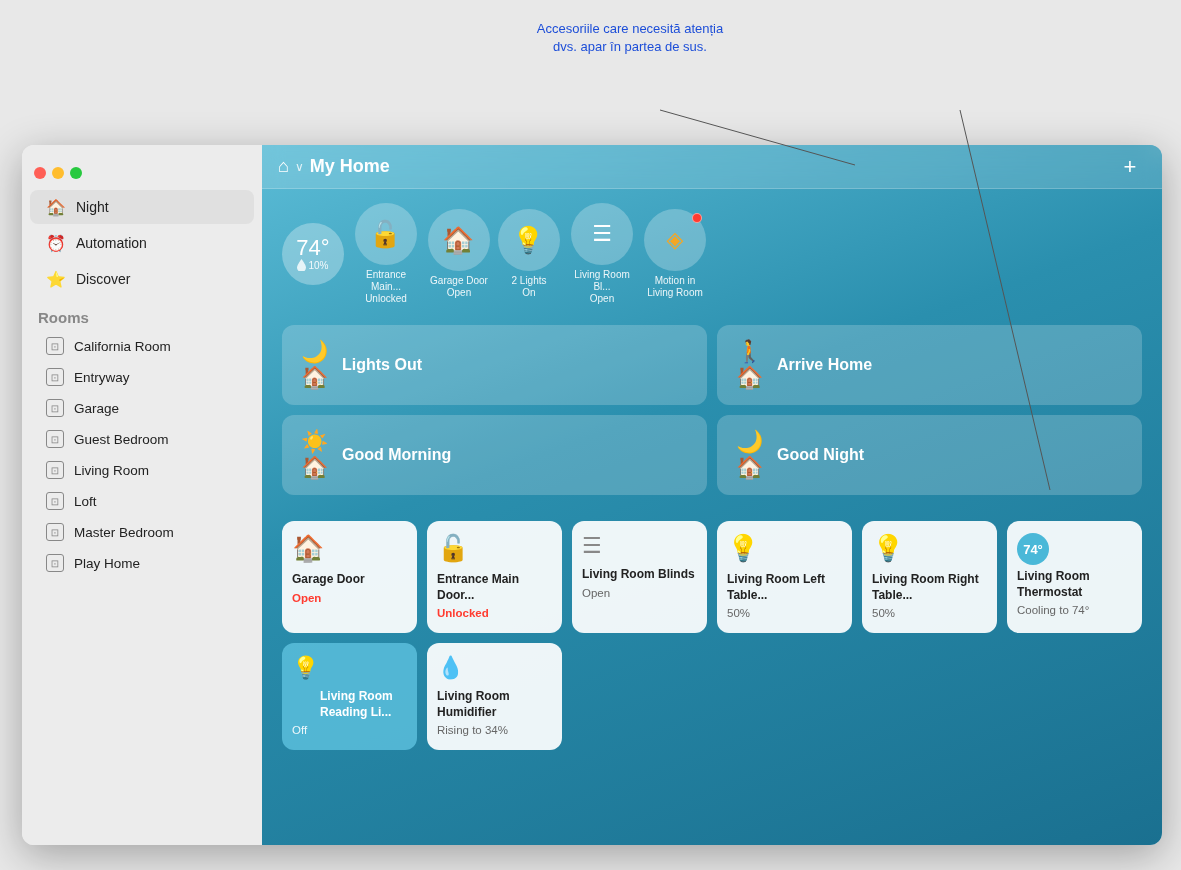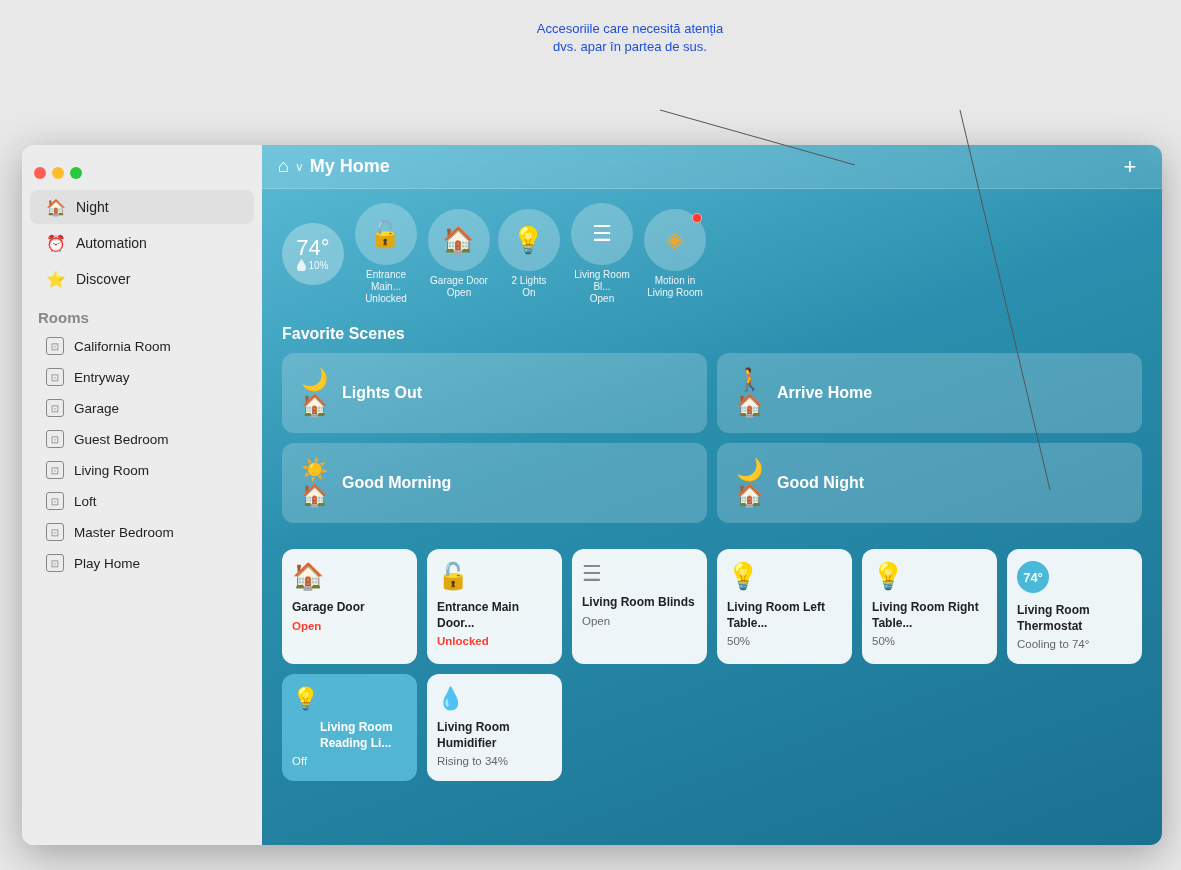--- a/index.html
+++ b/index.html
@@ -486,21 +486,20 @@
       <div class="status-tile">
         <div class="status-circle" style="position:relative;">
           <span class="status-icon-inner" style="color:#f5a623; font-size:22px;">◈</span>
           <span class="alert-dot"></span>
         </div>
         <span class="status-label">Motion in<br>Living Room</span>
       </div>
     </div>
 
     <div class="section">
-      <div class="section-title">Favorite Scenes</div>
       <div class="scenes-grid">
 
         <div class="scene-tile">
           <span class="scene-icon">🌙🏠</span>
           <span class="scene-name">Lights Out</span>
         </div>
 
         <div class="scene-tile">
           <span class="scene-icon">🚶🏠</span>
           <span class="scene-name">Arrive Home</span>
@@ -547,21 +546,21 @@
         </div>
 
         <div class="accessory-tile">
           <span class="acc-icon yellow">💡</span>
           <span class="acc-name">Living Room Right Table...</span>
           <span class="acc-status">50%</span>
         </div>
 
         <div class="accessory-tile">
           <div class="temp-badge">74°</div>
-          <span class="acc-name" style="margin-top:6px;">Living Room Thermostat</span>
+          <span class="acc-name" style="margin-top:0;">Living Room Thermostat</span>
           <span class="acc-status">Cooling to 74°</span>
         </div>
       </div>
 
       <div class="accessories-grid-row2">
 
         <div class="accessory-tile active-blue">
           <span class="acc-icon" style="color:#fff; font-size:22px;">💡</span>
           <span class="acc-name white">Living Room Reading Li...</span>
           <span class="acc-status white">Off</span>

